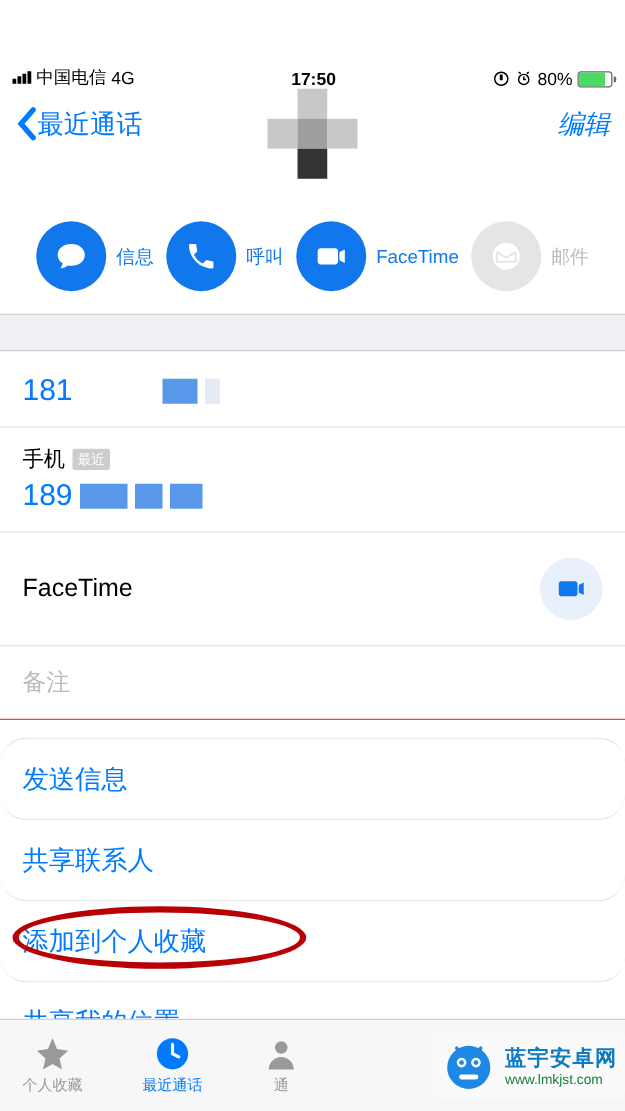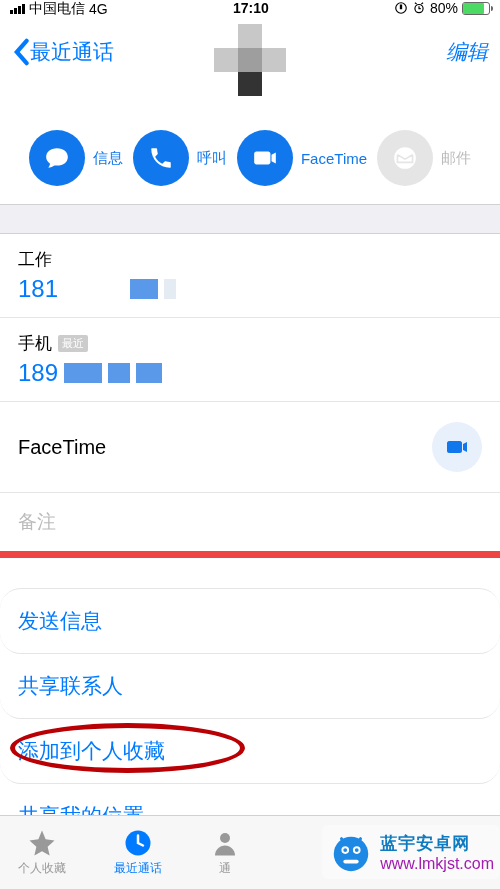--- a/index.html
+++ b/index.html
@@ -1,18 +1,18 @@
 <!DOCTYPE html>
 <html><head>
 <meta charset="utf-8">
 <style>
   * { box-sizing: border-box; margin: 0; padding: 0; font-family: -apple-system, "Helvetica Neue", Arial, sans-serif; }
   body { width: 500px; height: 889px; background: #fff; overflow: hidden; position: relative; }
 
-  .status-bar { height: 24px; display: flex; align-items: flex-start; padding: 0 10px; font-size: 14px; font-weight: 500; }
+  .status-bar { height: 24px; display: flex; align-items: flex-end; padding: 0 10px; font-size: 14px; font-weight: 500; margin-top: 47px; }
   .sb-left { display: flex; align-items: center; gap: 4px; }
   .sb-center { flex: 1; text-align: center; font-weight: 600; }
   .sb-right { display: flex; align-items: center; gap: 4px; }
   .signal { display: flex; align-items: flex-end; gap: 1px; }
   .signal span { width: 3px; background: #000; }
   .signal span:nth-child(1){height:4px} .signal span:nth-child(2){height:6px}
   .signal span:nth-child(3){height:8px} .signal span:nth-child(4){height:10px}
   .battery { width: 28px; height: 13px; border: 1.5px solid #666; border-radius: 3px; position: relative; }
   .battery::after { content:""; position:absolute; right:-4px; top:3px; width:2px; height:5px; background:#666; border-radius:0 2px 2px 0; }
   .battery-fill { height:100%; width:80%; background:#4cd964; border-radius:1px; }
@@ -38,52 +38,52 @@
   .cell-label { font-size: 17px; color:#000; }
   .phone-label-row { display:flex; align-items:center; gap:6px; }
   .badge { background:#ccc; color:#fff; font-size:11px; padding:1px 4px; border-radius:2px; }
   .phone-val { font-size: 24px; color:#007aff; margin-top:4px; display:flex; align-items:center; gap:6px; }
   .redact { height: 20px; background:#3d87e5; display:inline-block; opacity:.85; }
   .redact.light { background:#e0e7f0; }
 
   .ft-row { display:flex; align-items:center; justify-content:space-between; padding: 20px 18px; border-bottom:1px solid #e5e5e5; }
   .ft-row .ft-label { font-size: 20px; }
   .ft-btn { width:50px; height:50px; border-radius:50%; background:#e8f0fc; display:flex; align-items:center; justify-content:center; }
-  .notes { padding: 16px 18px; color:#bbb; font-size:19px; border-bottom:7px solid #ef4444; margin-bottom: 30px; }
+  .notes { padding: 16px 18px; color:#bbb; font-size:19px; border-bottom:1px solid #ef4444; margin-bottom: 14px; }
 
   .act-cell { padding: 18px; font-size: 21px; color:#007aff; border-top:1px solid #e5e5e5; border-bottom:1px solid #e5e5e5; position:relative;border-radius:21px; }
   .act-cell + .act-cell { border-top: none; }
   .oval { position:absolute; left:10px; top:4px; width:235px; height:50px; border:5px solid #b80005; border-radius:50%; pointer-events:none; }
 
   .tabbar { position:absolute; bottom:0; left:0; right:0; height:74px; background:#f7f7f7; border-top:1px solid #d1d1d4; display:flex; justify-content: flex-start; align-items:center; padding: 0 18px; gap: 48px; }
   .titem { display:flex; flex-direction:column; align-items:center; gap:2px; font-size:12px; }
   .titem.inactive { color:#999; } .titem.active { color:#007aff; }
   .titem svg { width:30px; height:30px; }
 
   .wm { position:absolute; right:0; bottom:10px; display:flex; align-items:center; gap:6px; background:rgba(255,255,255,.4); padding:4px 6px; border-radius:6px; }
   .robot { width:46px; height:46px; display:flex; align-items:center; justify-content:center; }
   .wm-text { display:flex; flex-direction:column; }
   .wm-t1 { font-size:17px; color:#0e7abf; font-weight:bold; letter-spacing:1px; }
-  .wm-t2 { font-size:16px; color:#a21caf; }
+  .wm-t2 { font-size:11px; color:#15803d; }
 </style>
 </head>
 <body>
 
 <div class="status-bar">
   <div class="sb-left">
     <div class="signal">
         <span></span>
         <span></span>
         <span></span>
         <span></span>
       </div>
     <span>中国电信</span>
     <span>4G</span>
   </div>
-  <div class="sb-center">17:10</div>
+  <div class="sb-center">17:50</div>
   <div class="sb-right">
     <svg width="14" height="14" viewBox="0 0 24 24">
         <circle cx="12" cy="12" r="9" fill="none" stroke="#000" stroke-width="2"></circle>
         <path d="M10 8v-2h4v2m-4 0h4v6h-4z" fill="#000"></path>
       </svg>
     <svg width="14" height="14" viewBox="0 0 24 24" fill="#000">
         <circle cx="12" cy="13" r="7" fill="none" stroke="#000" stroke-width="2"></circle>
         <path d="M12 9v4h3" stroke="#000" stroke-width="2" fill="none"></path>
         <path d="M5 3l3 2M19 3l-3 2" stroke="#000" stroke-width="2"></path>
       </svg>
@@ -149,23 +149,20 @@
           <path d="M5 9l7 4 7-4M5 9v7h14V9" fill="none" stroke="#e5e5e5" stroke-width="1.5"></path>
         </svg>
       </div>
     <span class="action-label disabled">邮件</span>
   </div>
 </div>
 
 <div class="divider-wide"></div>
 
 <div class="cell">
-  <div class="phone-label-row">
-    <span class="cell-label">工作</span>
-  </div>
   <div class="phone-val">
     <span>181</span>
     <span class="redact" style="width:60px;opacity:0"></span>
     <span class="redact" style="width:28px"></span>
     <span class="redact light" style="width:12px"></span>
   </div>
 </div>
 <div class="cell">
   <div class="phone-label-row">
     <span class="cell-label">手机</span>

